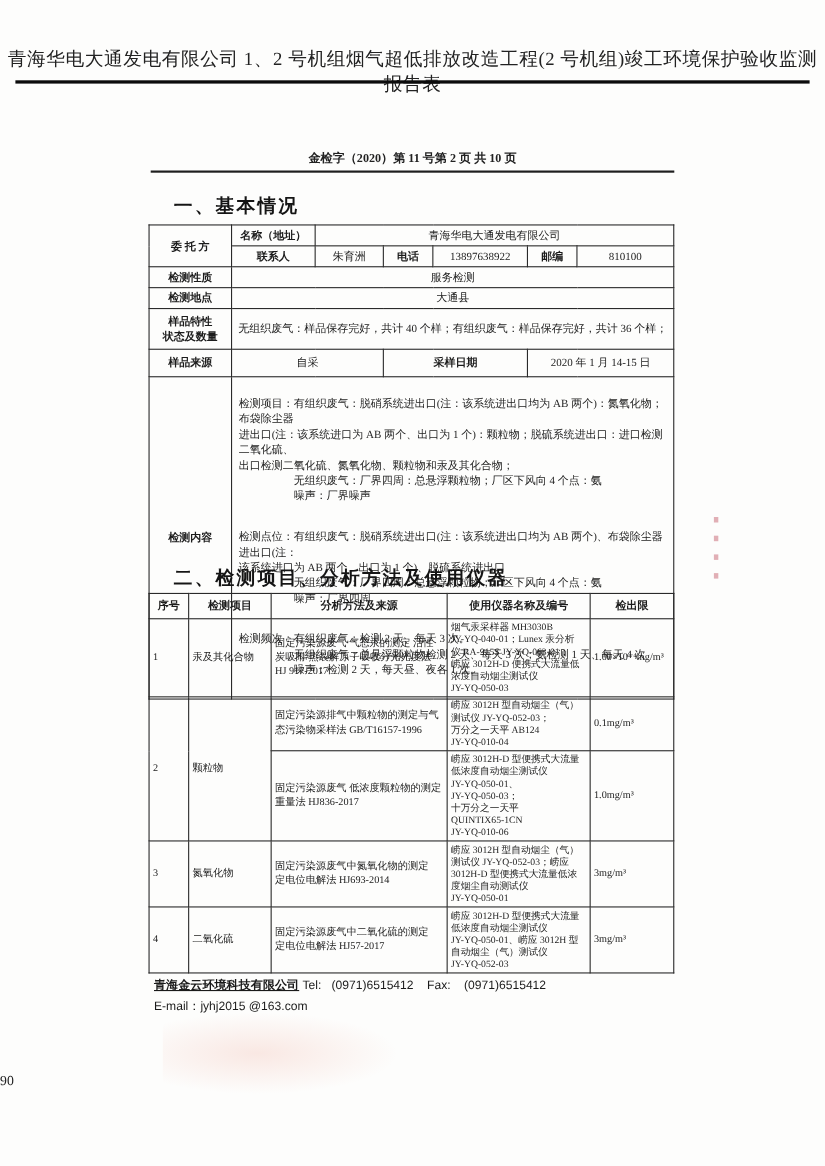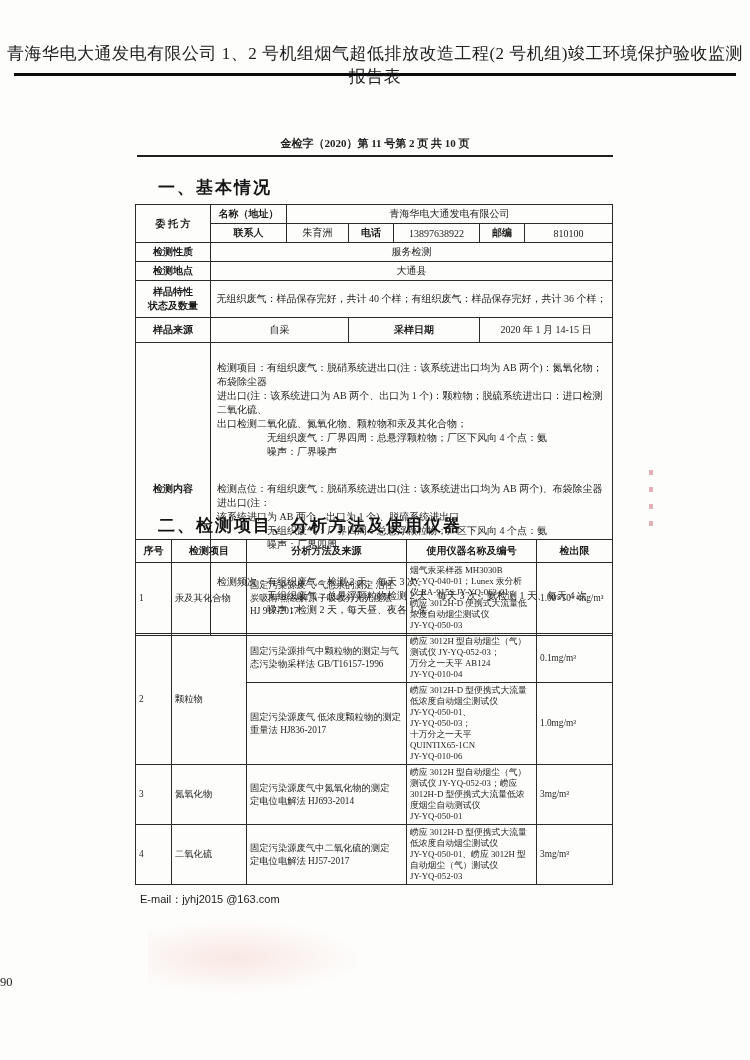--- a/index.html
+++ b/index.html
@@ -218,20 +218,21 @@
 低浓度自动烟尘测试仪
 JY-YQ-050-01、崂应 3012H 型
 自动烟尘（气）测试仪
 JY-YQ-052-03</td>
       <td class="limit">3mg/m³</td>
     </tr>
   </tbody>
     </table>
 
   <div class="footer">
+    <div><span class="company">青海金云环境科技有限公司</span><span class="rest"> Tel:   (0971)6515412    Fax:    (0971)6515412</span></div>
     <div class="email">E-mail：jyhj2015 @163.com</div>
   </div>
 
   <div class="stamp-smudge"></div>
   <div class="edge-marks">
       <i></i>
       <i></i>
       <i></i>
       <i></i>
     </div>

